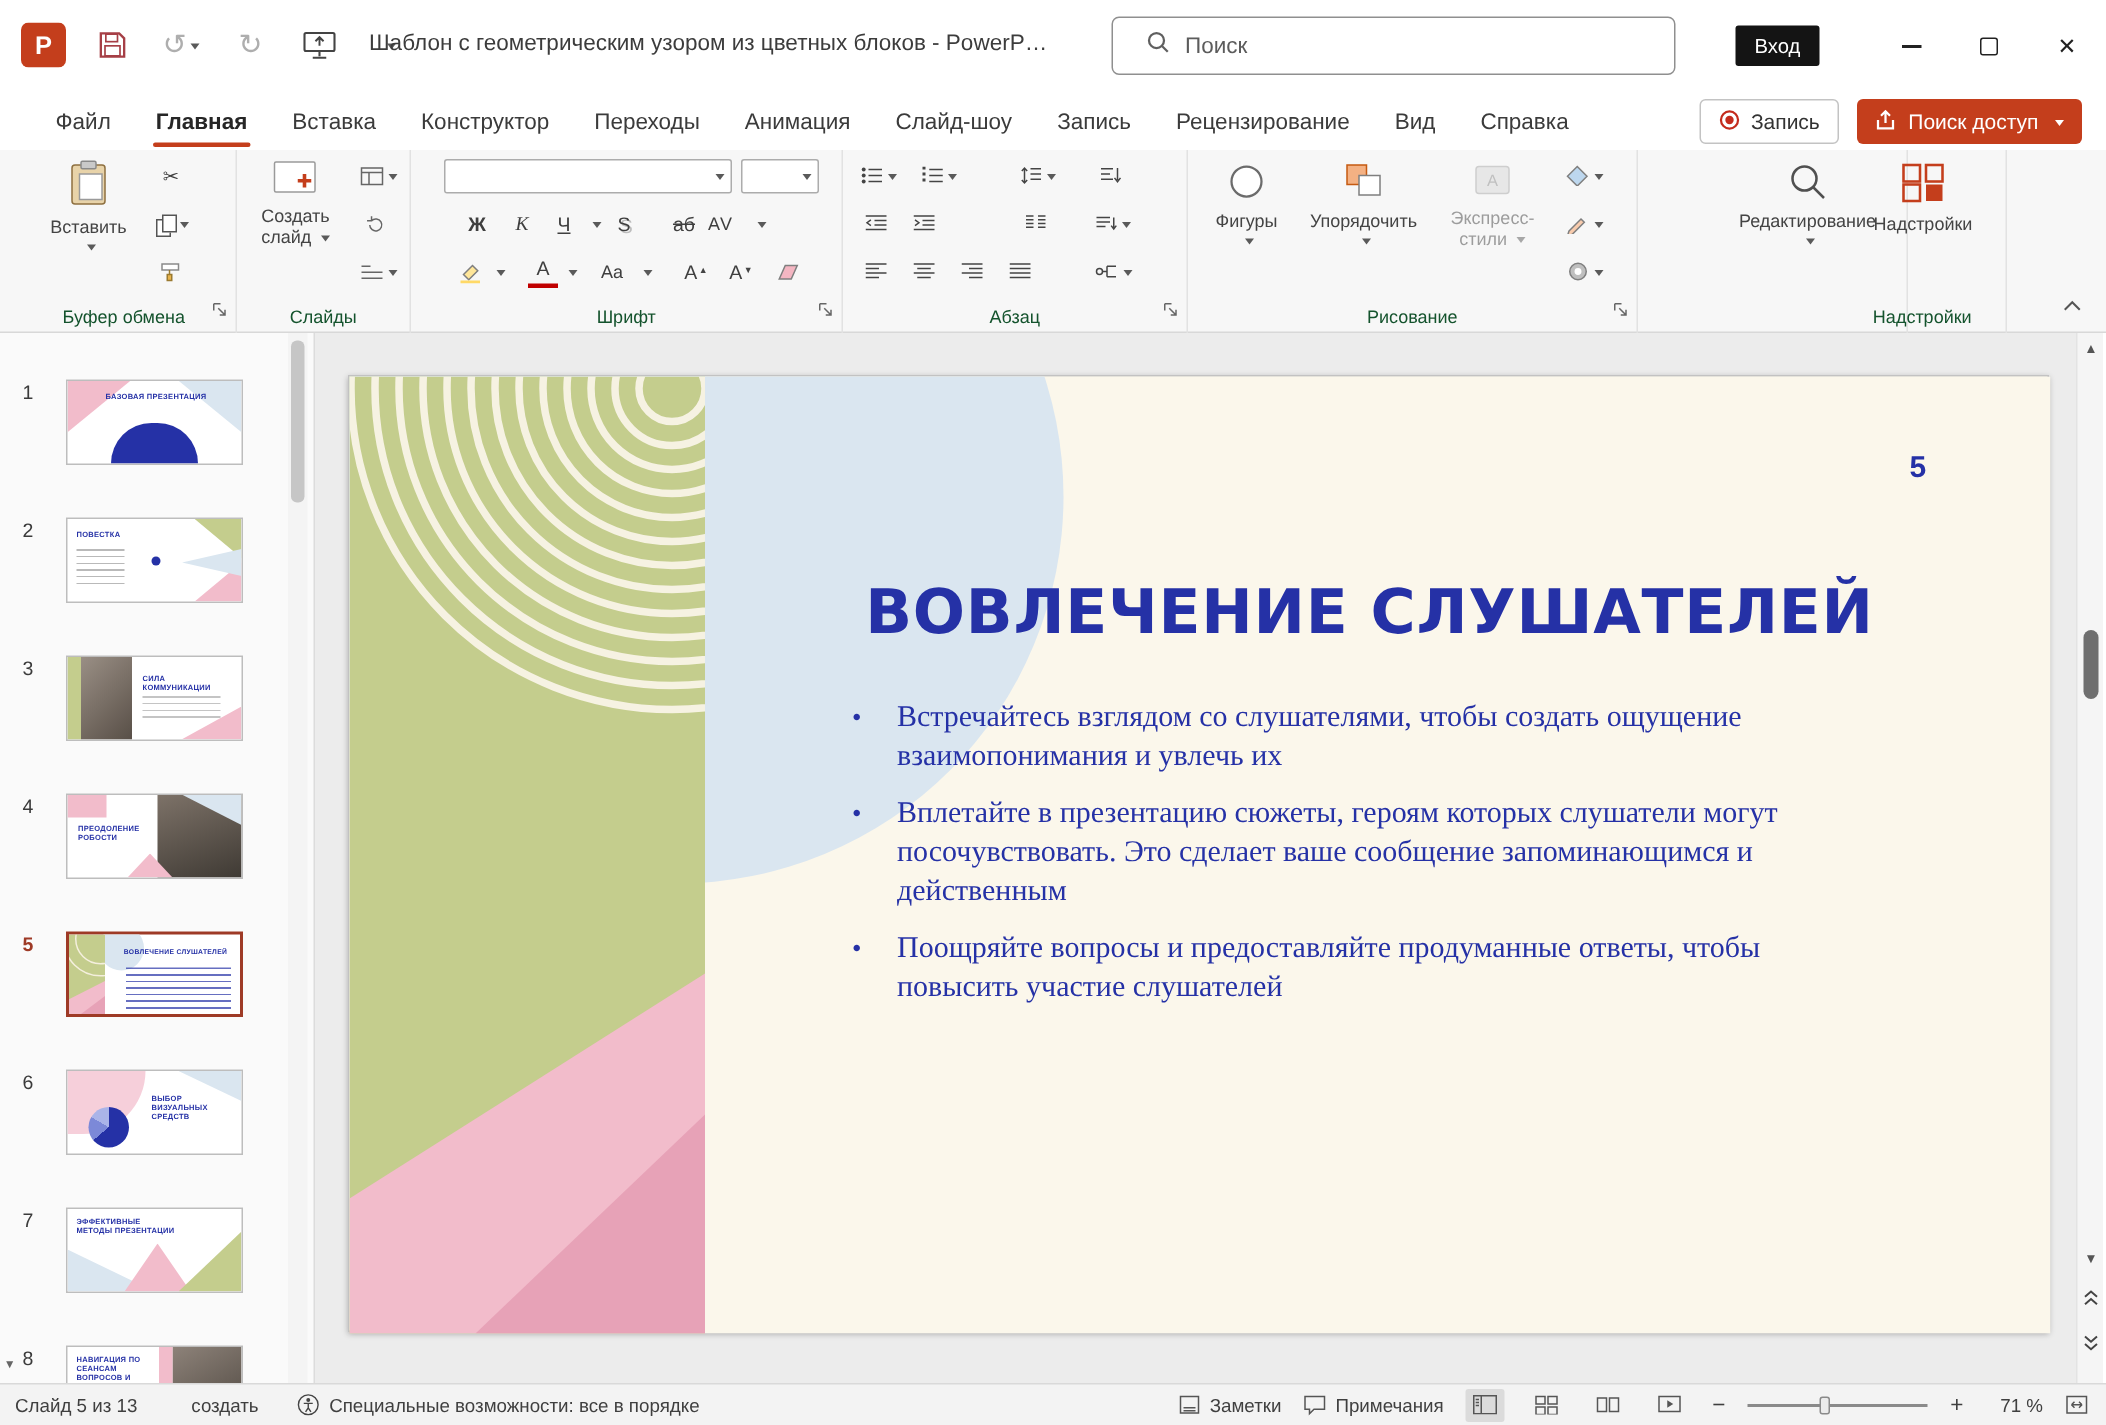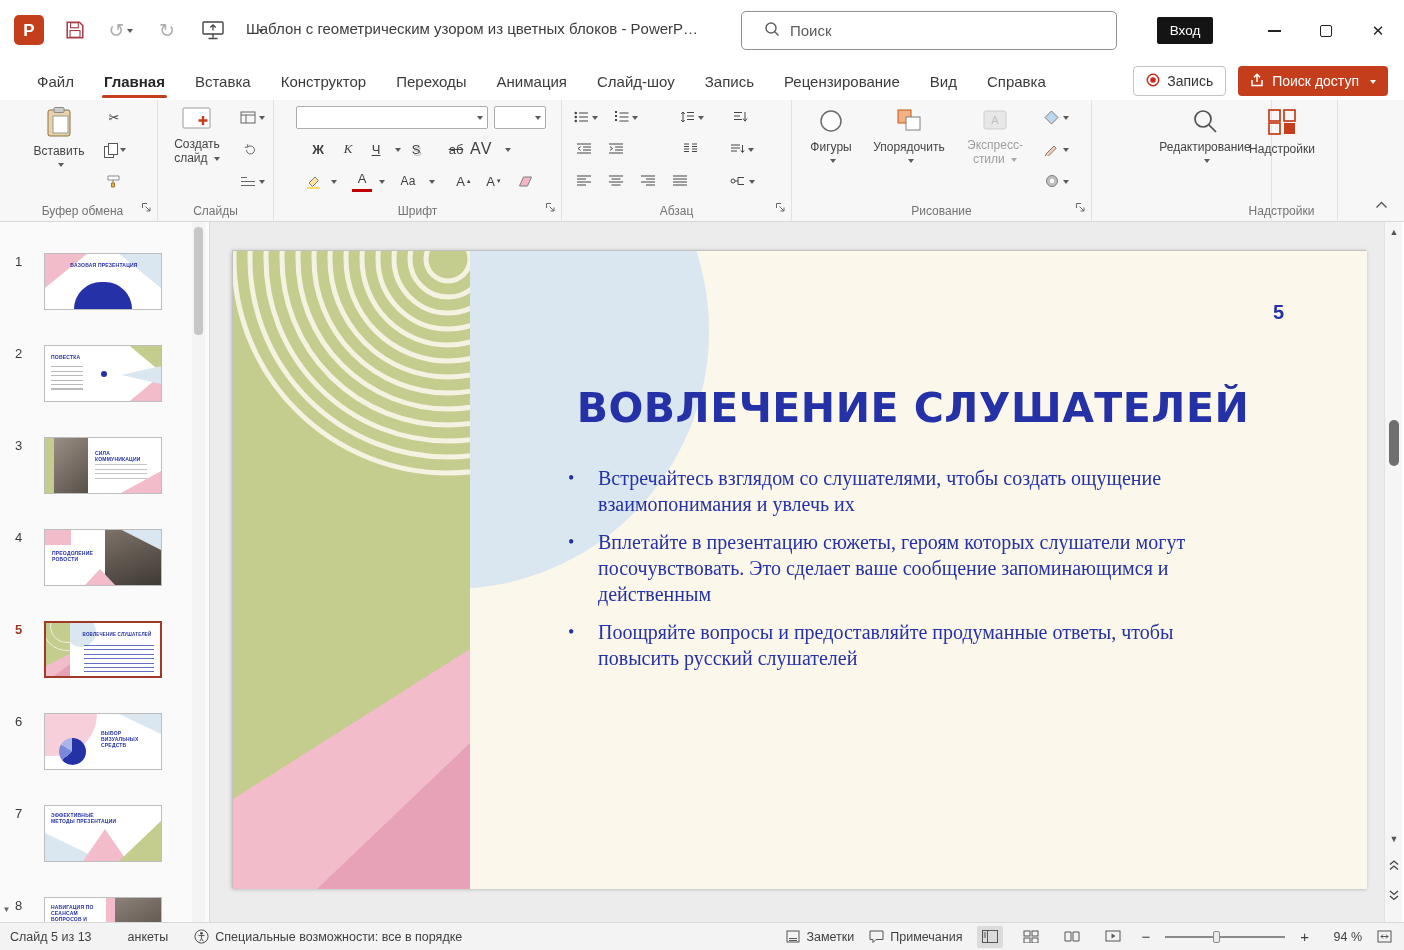--- a/index.html
+++ b/index.html
@@ -29,21 +29,21 @@
   .tab{padding:0 15px;font-size:15px;color:#3b3b3b;height:38px;display:flex;align-items:center;position:relative;cursor:pointer;white-space:nowrap}
   .tab.active{font-weight:bold;color:#262626}
   .tab.active::after{content:"";position:absolute;left:13px;right:13px;bottom:2px;height:3px;background:#C43E1C;border-radius:2px}
   .tab-actions{margin-left:auto;display:flex;align-items:center;gap:12px;padding-right:16px}
   .record-btn{height:30px;border:1px solid #c3c3c3;border-radius:4px;background:#fff;display:flex;align-items:center;gap:7px;padding:0 12px;font-size:14px;color:#333;cursor:pointer}
   .share-btn{height:30px;background:#C43E1C;color:#fff;border-radius:4px;display:flex;align-items:center;gap:8px;padding:0 12px;font-size:14px;cursor:pointer}
 
   
   .ribbon{position:absolute;left:0;top:100px;width:1404px;height:122px;background:#F7F7F7;border-bottom:1px solid #D8D8D8}
   .rg{position:absolute;top:0;height:122px;border-right:1px solid #E2E2E2}
-  .rg .lbl{position:absolute;bottom:4px;left:0;right:0;text-align:center;font-size:12px;color:#737373;white-space:nowrap}
+  .rg .lbl{position:absolute;bottom:4px;left:0;right:0;text-align:center;font-size:12px;color:#14532d;white-space:nowrap}
   .lau{position:absolute;bottom:5px;right:5px}
   .bb{position:absolute;display:flex;flex-direction:column;align-items:center;gap:3px;font-size:12px;color:#444;text-align:center;cursor:pointer}
   .sbt{position:absolute;min-width:20px;height:22px;display:flex;align-items:center;justify-content:center;font-size:13px;color:#3f3f3f;cursor:pointer}
   .combo{position:absolute;background:#fff;border:1px solid #ACACAC;height:23px;display:flex;align-items:center;justify-content:flex-end;padding-right:4px;border-radius:2px}
   .r1{top:6px}.r2{top:38px}.r3{top:70px}
   .dis{opacity:.5;filter:grayscale(1)}
   .fc{border-bottom:3px solid #C00000;line-height:1.1}
   .grow::after{content:"▲";font-size:6px;vertical-align:super;margin-left:1px;color:#444}
   .shrink::after{content:"▼";font-size:6px;vertical-align:super;margin-left:1px;color:#444}
   .ic-copy{position:relative;width:13px;height:13px;display:inline-block}
@@ -285,21 +285,21 @@
           <i class="car"></i>
         </div>
       <span class="sbt r2" style="left:34px;font-weight:bold">Ж</span>
       <span class="sbt r2" style="left:64px;font-style:italic;font-family:'Liberation Serif',serif">К</span>
       <span class="sbt r2" style="left:92px;text-decoration:underline">Ч</span>
       <span class="sbt r2" style="left:112px">
           <i class="car"></i>
         </span>
       <span class="sbt r2" style="left:132px;text-shadow:1.5px 1.5px 0 #bdbdbd">S</span>
       <span class="sbt r2" style="left:172px;text-decoration:line-through">аб</span>
-      <span class="sbt r2" style="left:196px;font-size:16px">АV</span>
+      <span class="sbt r2" style="left:196px;font-size:12px">АV</span>
       <span class="sbt r2" style="left:222px">
           <i class="car"></i>
         </span>
       <span class="sbt r3" style="left:30px">
           <svg width="16" height="15">
             <path d="M3 9 L9 3 l3.5 3.5 -6 6 z" fill="#FFE699" stroke="#7f7f7f"></path>
             <rect x="1" y="13" width="13" height="2" fill="#FFD966"></rect>
           </svg>
         </span>
       <span class="sbt r3" style="left:48px">
@@ -625,41 +625,41 @@
           <circle cx="215" cy="8" r="214"></circle>
         </g>
         <polygon points="237,398 0,548 0,638 237,638" fill="#F2BCCB"></polygon>
         <polygon points="237,492 84,638 237,638" fill="#E7A2B7"></polygon>
       </svg>
       <div class="pnum">5</div>
       <div class="stitle">ВОВЛЕЧЕНИЕ СЛУШАТЕЛЕЙ</div>
       <ul class="bullets">
         <li>Встречайтесь взглядом со слушателями, чтобы создать ощущение взаимопонимания и увлечь их</li>
         <li>Вплетайте в презентацию сюжеты, героям которых слушатели могут посочувствовать. Это сделает ваше сообщение запоминающимся и действенным</li>
-        <li>Поощряйте вопросы и предоставляйте продуманные ответы, чтобы повысить русский слушателей</li>
+        <li>Поощряйте вопросы и предоставляйте продуманные ответы, чтобы повысить участие слушателей</li>
       </ul>
     </div>
   </div>
 
   <div class="vscroll">
     <span class="vs-el" style="top:5px">▲</span>
     <div class="vs-thumb"></div>
     <span class="vs-el" style="top:612px">▼</span>
     <span class="vs-el" style="top:638px"><svg width="10" height="11">
           <path d="M1 4.5 L5 1 9 4.5 M1 9.5 L5 6 9 9.5" fill="none" stroke="#444" stroke-width="1.3"></path>
         </svg></span>
     <span class="vs-el" style="top:668px"><svg width="10" height="11">
           <path d="M1 1 L5 4.5 9 1 M1 6 L5 9.5 9 6" fill="none" stroke="#444" stroke-width="1.3"></path>
         </svg></span>
   </div>
 
   <div class="statusbar">
     <div class="sb-left">
       <span class="sb-item" style="margin-right:36px">Слайд 5 из 13</span>
-      <span class="sb-item" style="margin-right:26px">анкеты</span>
+      <span class="sb-item" style="margin-right:26px">создать</span>
       <span class="sb-item">
         <svg width="15" height="15" viewBox="0 0 16 16">
             <circle cx="8" cy="8" r="7" fill="none" stroke="#444"></circle>
             <circle cx="8" cy="4.6" r="1.4" fill="#444"></circle>
             <path d="M4.8 7 h6.4 M8 7 v3.2 M8 10.2 l-1.9 2.9 M8 10.2 l1.9 2.9" stroke="#444" fill="none"></path>
           </svg>
         <span>Специальные возможности: все в порядке</span>
       </span>
     </div>
     <div class="sb-right">
@@ -700,21 +700,21 @@
             <rect x="1" y="1" width="14" height="10" fill="none" stroke="#555"></rect>
             <path d="M6.5 3.5 L10.5 6 6.5 8.5 z" fill="#555"></path>
           </svg>
         </span>
       <span class="sb-item" style="font-size:15px">−</span>
       <span class="zslider">
           <span class="ztrack"></span>
           <span class="zthumb"></span>
         </span>
       <span class="sb-item" style="font-size:15px">+</span>
-      <span class="zpct">94 %</span>
+      <span class="zpct">71 %</span>
       <span class="sb-item">
           <svg width="15" height="13">
             <rect x="1" y="1" width="13" height="11" fill="none" stroke="#555"></rect>
             <path d="M4 6.5 h7 M4 6.5 l2 -2 M4 6.5 l2 2 M11 6.5 l-2 -2 M11 6.5 l-2 2" stroke="#555" fill="none"></path>
           </svg>
         </span>
     </div>
   </div>
 
 </div>

